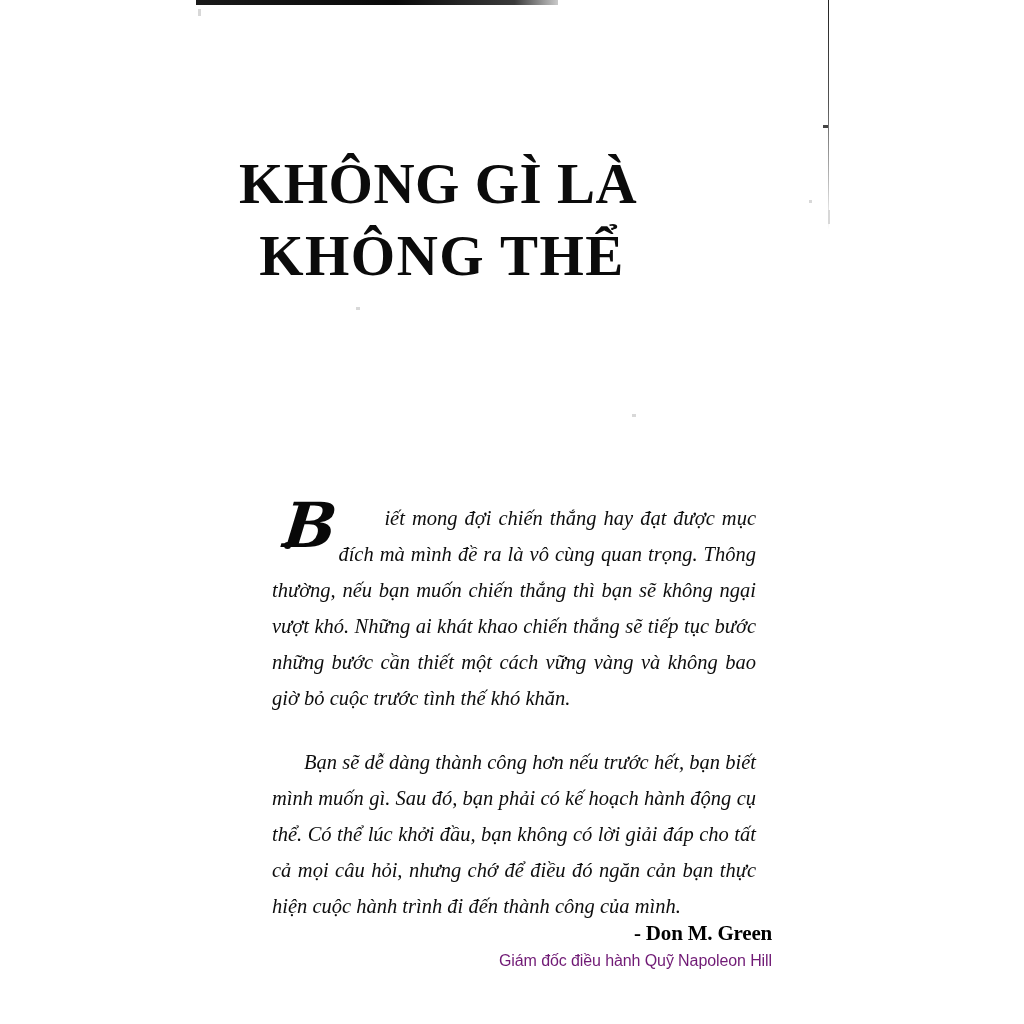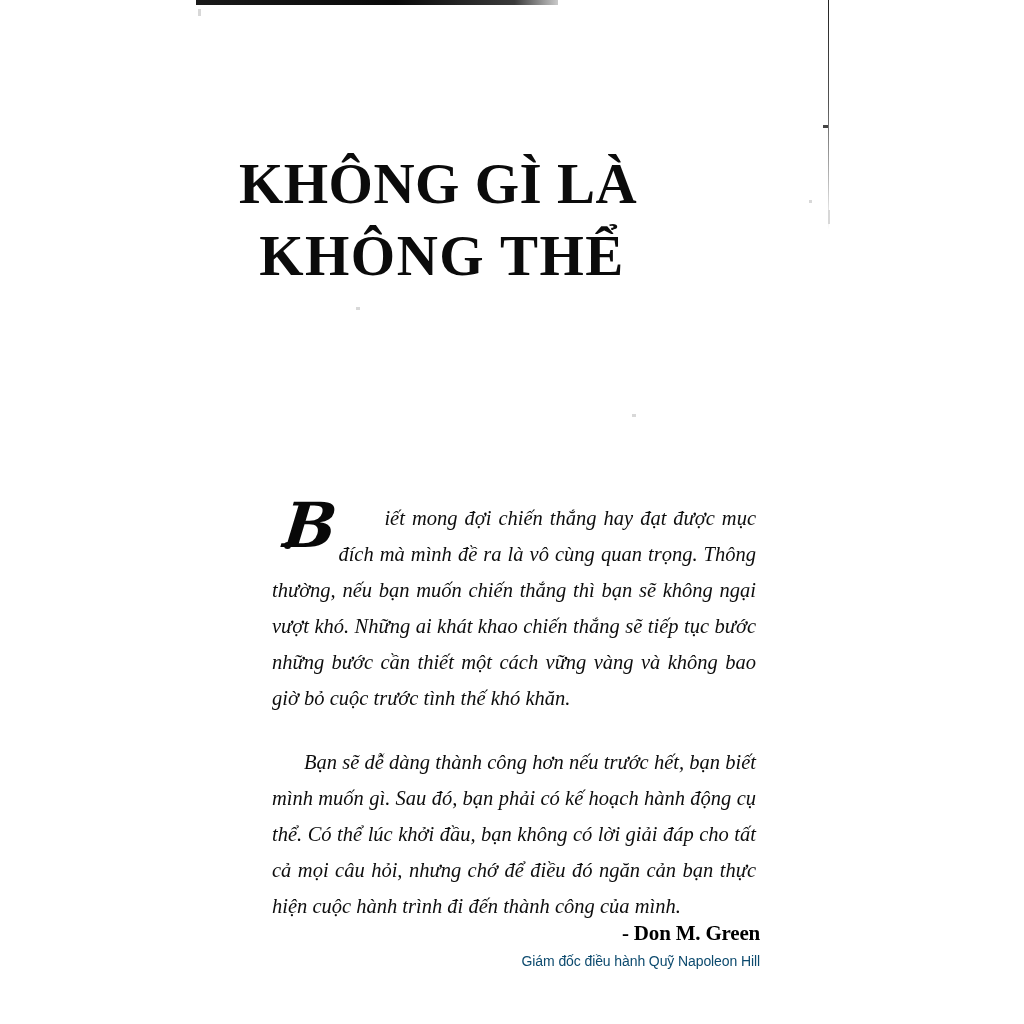--- a/index.html
+++ b/index.html
@@ -107,41 +107,41 @@
     top: 42px;
     width: 7px;
     height: 7px;
     border-radius: 50%;
     background: #0a0a0a;
   }
 
   
   .attrib-block {
     position: absolute;
-    left: 276px;
+    left: 288px;
     top: 920px;
     width: 484px;
     text-align: right;
   }
   .attrib-name {
     font-family: "Liberation Serif", "DejaVu Serif", serif;
     font-weight: 700;
     font-size: 21px;
     line-height: 26px;
     letter-spacing: -0.2px;
     color: #000000;
     white-space: nowrap;
   }
   .attrib-role {
     font-family: "Liberation Sans", "DejaVu Sans", sans-serif;
     font-weight: 400;
-    font-size: 14px;
+    font-size: 16px;
     line-height: 26px;
     letter-spacing: -0.1px;
-    color: #0c4a6e;
+    color: #701a75;
     white-space: nowrap;
     margin-top: 2px;
   }
 </style>
 </head>
 <body>
 
 <div id="page">
 
   <div class="scan-top-bar"></div>

